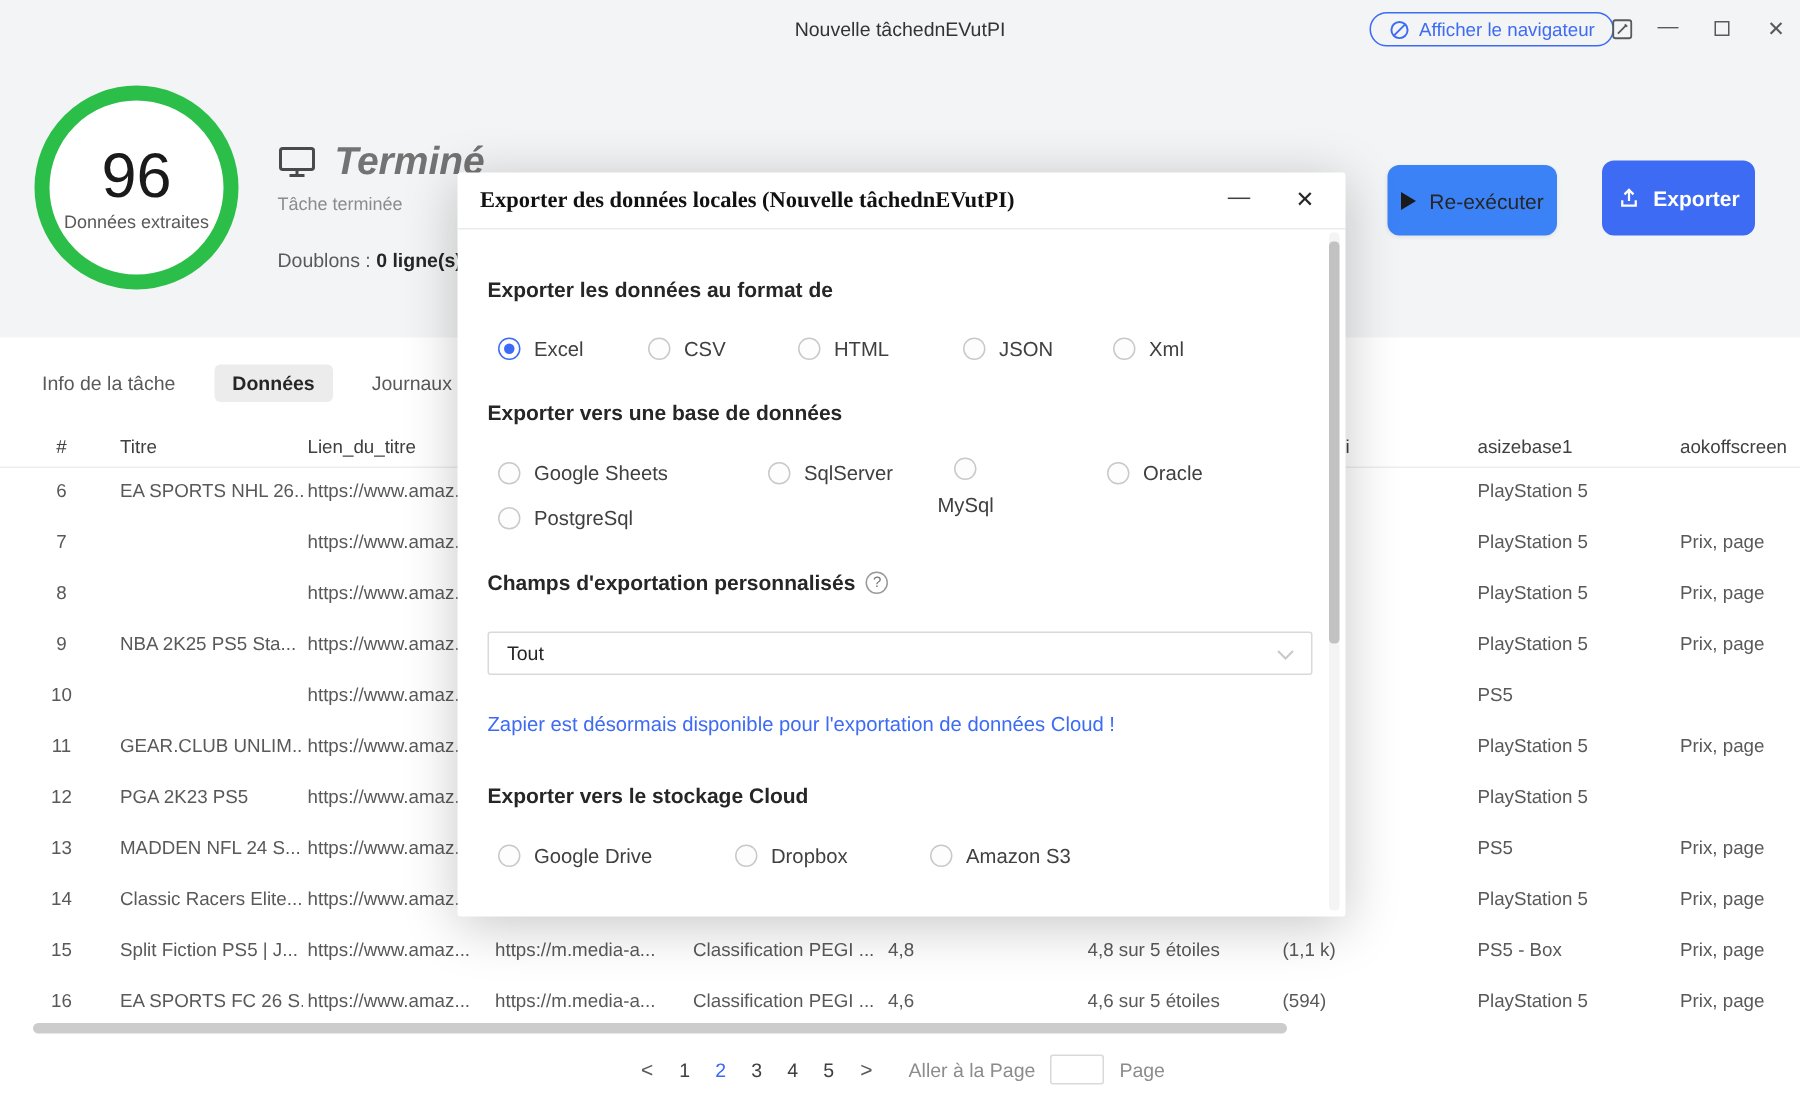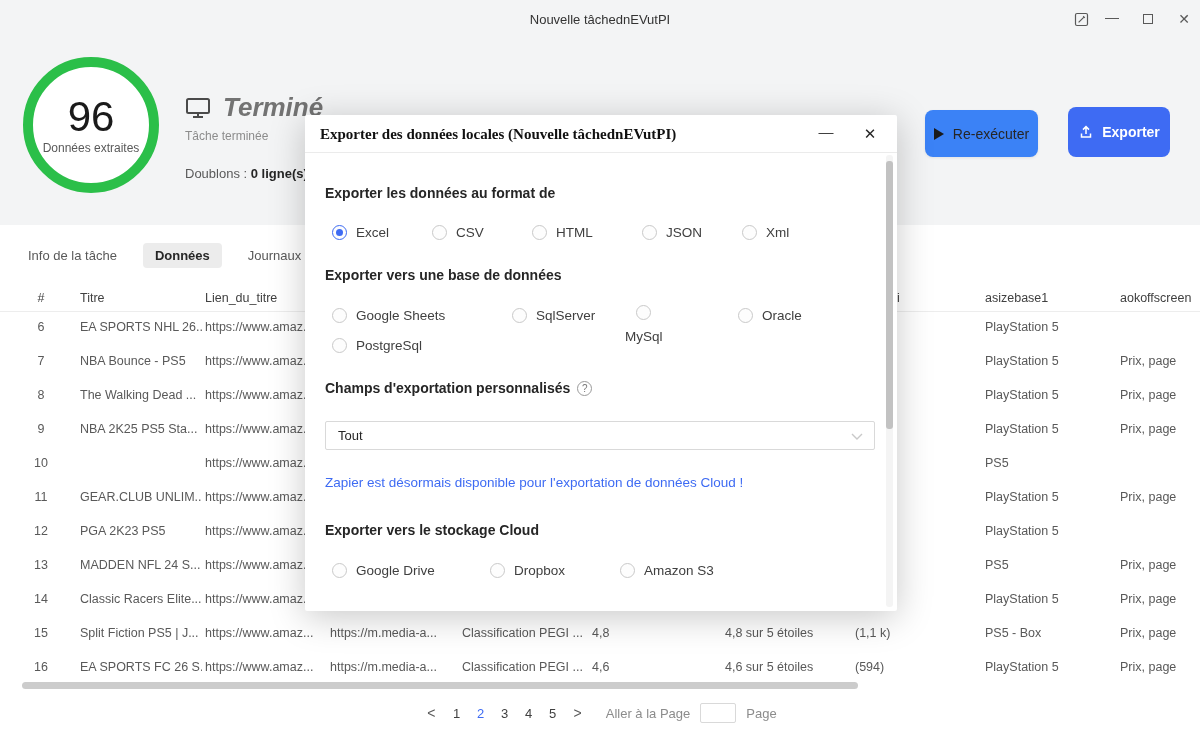--- a/index.html
+++ b/index.html
@@ -97,20 +97,29 @@
   .dropdown svg { position:absolute; right:11px; top:11px; }
 
   .zapier { position:absolute; left:20px; top:360px; font-size:13.5px; color:#3e6bf3; cursor:pointer; }
 </style>
 </head>
 <body>
 
 <div id="app">
 
   <div class="abs tb-title">Nouvelle tâchednEVutPI</div>
+  <div class="abs pill-btn">
+    <span style="display:flex">
+      <svg width="14" height="14" viewBox="0 0 14 14" fill="none" stroke="#3e6bf3" stroke-width="1.3">
+        <circle cx="7" cy="7" r="5.4"></circle>
+          <line x1="3.4" y1="10.6" x2="10.6" y2="3.4"></line>
+      </svg>
+    </span>
+    <span>Afficher le navigateur</span>
+  </div>
   <div class="abs tb-ico" style="left:1072px">
     <svg width="15" height="15" viewBox="0 0 15 15" fill="none" stroke="#595959" stroke-width="1.2">
       <rect x="1.5" y="1.5" width="12" height="12" rx="1.5"></rect>
         <path d="M4.6 10.4 L10.2 4.8 M9.2 4.2 l1.6 1.6"></path>
     </svg>
   </div>
   <div class="abs tb-ico tb-min">—</div>
   <div class="abs tb-ico tb-max">
       <span class="max-box"></span>
     </div>
@@ -166,28 +175,26 @@
       </div>
     <div class="abs rows" id="rows">
         <div class="trow" style="top: 0px;">
           <div class="td" style="left: 26px; width: 30px; text-align: center;">6</div>
           <div class="td" style="left: 80px; width: 122px;">EA SPORTS NHL 26...</div>
           <div class="td" style="left: 205px; width: 120px;">https://www.amaz...</div>
           <div class="td" style="left: 985px; width: 130px;">PlayStation 5</div>
         </div>
         <div class="trow" style="top: 34px;">
           <div class="td" style="left: 26px; width: 30px; text-align: center;">7</div>
-          <div class="td" style="left: 80px; width: 122px;">NBA Bounce - PS5</div>
           <div class="td" style="left: 205px; width: 120px;">https://www.amaz...</div>
           <div class="td" style="left: 985px; width: 130px;">PlayStation 5</div>
           <div class="td" style="left: 1120px; width: 80px;">Prix, page</div>
         </div>
         <div class="trow" style="top: 68px;">
           <div class="td" style="left: 26px; width: 30px; text-align: center;">8</div>
-          <div class="td" style="left: 80px; width: 122px;">The Walking Dead ...</div>
           <div class="td" style="left: 205px; width: 120px;">https://www.amaz...</div>
           <div class="td" style="left: 985px; width: 130px;">PlayStation 5</div>
           <div class="td" style="left: 1120px; width: 80px;">Prix, page</div>
         </div>
         <div class="trow" style="top: 102px;">
           <div class="td" style="left: 26px; width: 30px; text-align: center;">9</div>
           <div class="td" style="left: 80px; width: 122px;">NBA 2K25 PS5 Sta...</div>
           <div class="td" style="left: 205px; width: 120px;">https://www.amaz...</div>
           <div class="td" style="left: 985px; width: 130px;">PlayStation 5</div>
           <div class="td" style="left: 1120px; width: 80px;">Prix, page</div>

